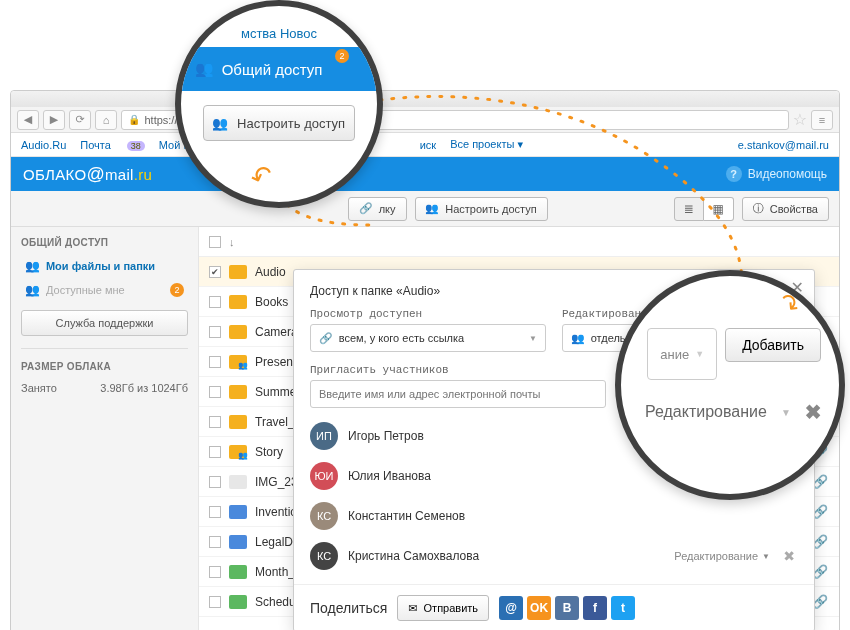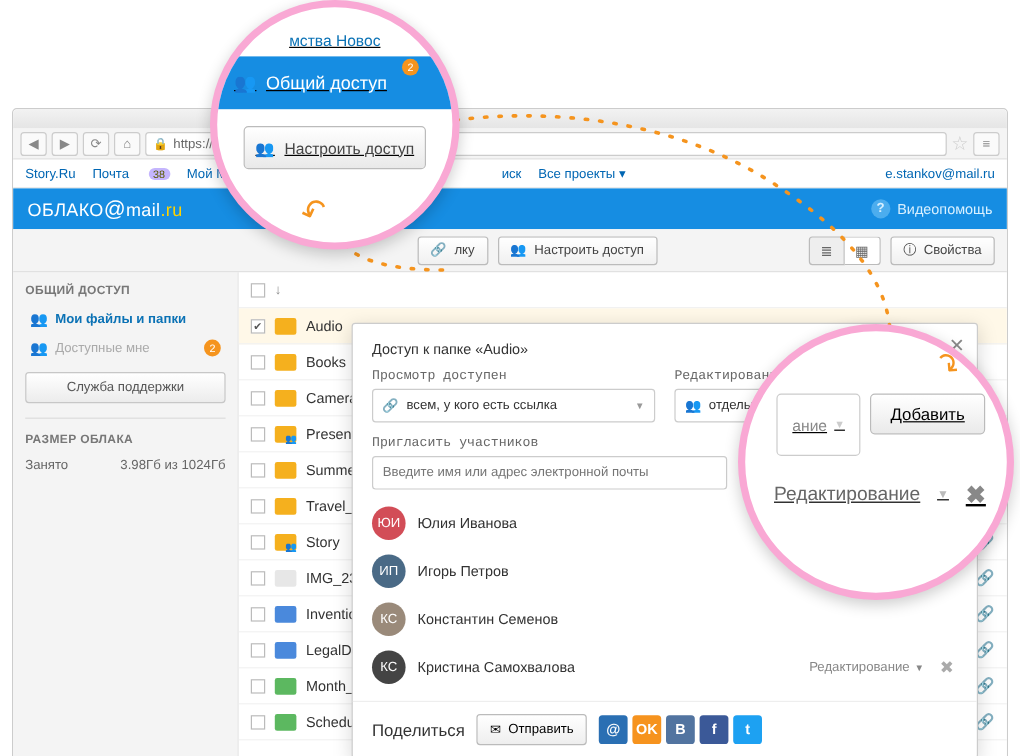--- a/index.html
+++ b/index.html
@@ -104,21 +104,21 @@
 .sendbtn { height: 26px; border: 1px solid #bbb; border-radius: 3px; background: linear-gradient(#fff,#eee); padding: 0 10px; font-size: 11px; display: flex; align-items: center; gap: 6px; }
 .socials { display: flex; gap: 4px; }
 .so { width: 24px; height: 24px; border-radius: 3px; display: flex; align-items: center; justify-content: center; font-size: 12px; font-weight: bold; color: #fff; }
 .so.my { background: #2a6fb3; }
 .so.ok { background: #f6931e; }
 .so.vk { background: #5274a0; }
 .so.fb { background: #3b5998; }
 .so.tw { background: #1da1f2; }
 
 
-.mag { position: absolute; border: 6px solid #f9a8d4; border-radius: 50%; background: #fff; box-shadow: 0 4px 12px rgba(0,0,0,.2); overflow: hidden; text-decoration: underline; }
+.mag { position: absolute; border: 6px solid #404040; border-radius: 50%; background: #fff; box-shadow: 0 4px 12px rgba(0,0,0,.2); overflow: hidden; }
 .mag1 { left: 175px; top: 0; width: 208px; height: 208px; }
 .mag1 .inner { padding: 20px 14px 0; }
 .mag1 .toptabs { font-size: 13px; color: #0b72b5; text-align: center; margin-bottom: 6px; }
 .mag1 .bluestrip { background: #168de2; color: #fff; height: 44px; display: flex; align-items: center; gap: 8px; padding: 0 14px; font-size: 15px; position: relative; margin: 0 -14px; }
 .mag1 .bluestrip .b { position: absolute; right: 28px; top: 2px; width: 14px; height: 14px; border-radius: 50%; background: #f5941e; font-size: 9px; display: flex; align-items: center; justify-content: center; }
 .mag1 .bigbtn { margin: 14px 8px 0; height: 36px; border: 1px solid #bbb; border-radius: 4px; background: linear-gradient(#fff,#e9e9e9); display: flex; align-items: center; justify-content: center; gap: 8px; font-size: 13px; color: #444; }
 .mag1 .curve { position: absolute; left: 70px; bottom: 10px; font-size: 26px; color: #f5941e; transform: rotate(-20deg); }
 
 .mag2 { left: 615px; top: 270px; width: 230px; height: 230px; }
 .mag2 .inner { padding: 52px 18px 0; }
@@ -144,21 +144,21 @@
     <div class="navbtn">⟳</div>
     <div class="navbtn">⌂</div>
     <div class="urlbox">
       <span class="lock">🔒</span>
       <span>https://clo</span>
     </div>
     <span class="star">☆</span>
     <div class="navbtn">≡</div>
   </div>
   <div class="linkrow">
-    <a>Story.Ru</a>
+    <a>Audio.Ru</a>
     <a><span>Почта</span><span class="pill">38</span></a>
     <a>Мой Мир</a>
     <span class="grow"></span>
     <a>иск</a>
     <a><span>Все проекты</span> ▾</a>
     <span class="grow"></span>
     <a>e.stankov@mail.ru</a>
   </div>
 
   <div class="bluebar">
@@ -328,26 +328,26 @@
             <div class="invite-row">
               <input placeholder="Введите имя или адрес электронной почты" style="">
               <div class="mini-select">
                   <span>Редан</span>
                   <span style="font-size:8px;color:#bbb">▼</span>
                 </div>
               <button class="addbtn">Добавить</button>
             </div>
             <div class="ulist" id="ulist">
                 <div class="u">
+                  <div class="av" style="background:#4a6a86">ИП</div>
+    <div class="nm">Игорь Петров</div>
+    </div>
+                <div class="u">
                   <div class="av" style="background:#d24d57">ЮИ</div>
     <div class="nm">Юлия Иванова</div>
-    </div>
-                <div class="u">
-                  <div class="av" style="background:#4a6a86">ИП</div>
-    <div class="nm">Игорь Петров</div>
     </div>
                 <div class="u">
                   <div class="av" style="background:#9a8a7a">КС</div>
     <div class="nm">Константин Семенов</div>
     </div>
                 <div class="u">
                   <div class="av" style="background:#444">КС</div>
     <div class="nm">Кристина Самохвалова</div>
     <div class="role">Редактирование <span style="font-size:8px">▼</span></div>
                   <div class="rm">✖</div>

